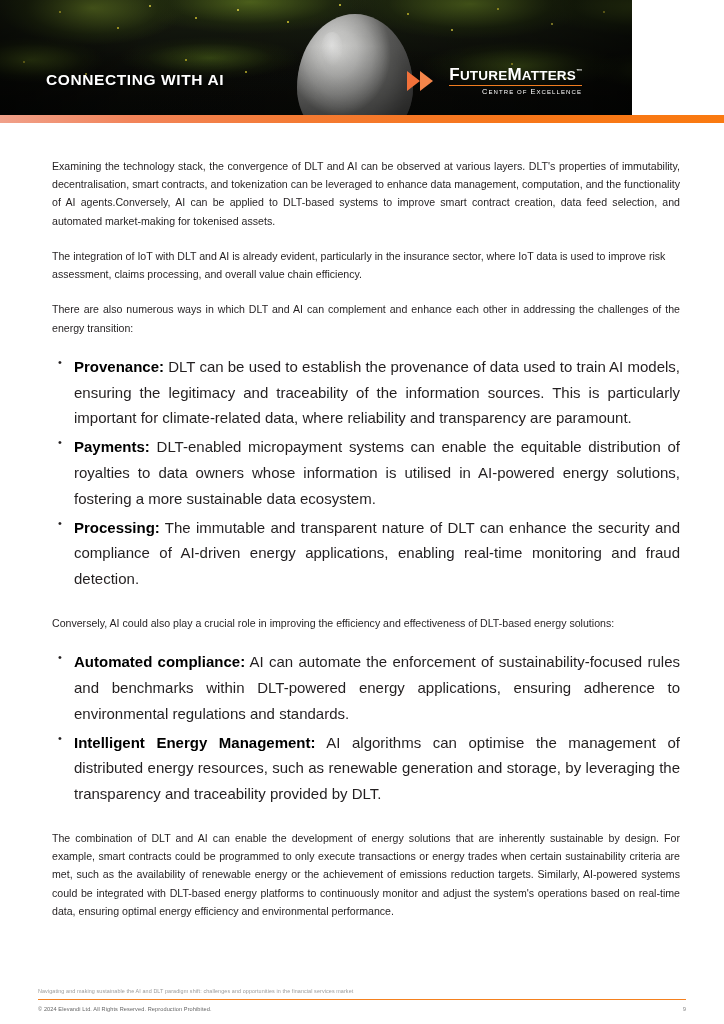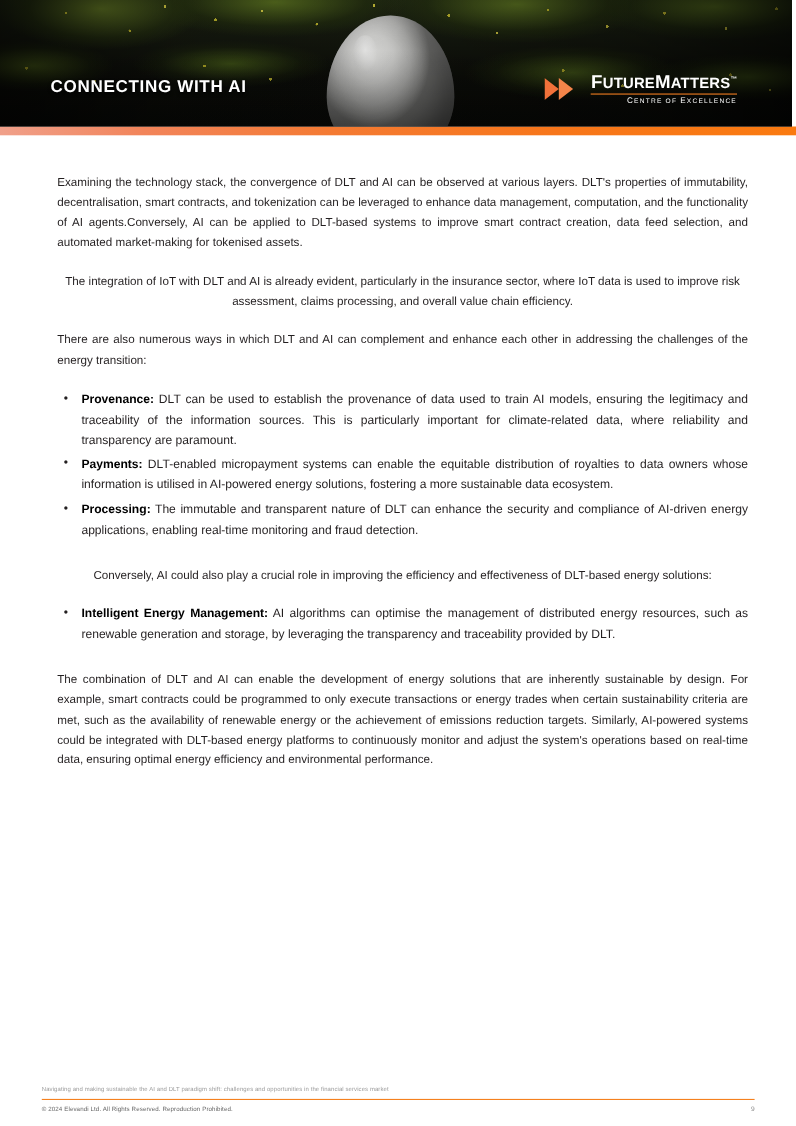--- a/index.html
+++ b/index.html
@@ -16,21 +16,21 @@
     position: relative;
     width: 724px;
     height: 1024px;
     background: #ffffff;
     overflow: hidden;
   }
 
   
   .hero {
     position: relative;
-    width: 720px;
+    width: 632px;
     height: 115px;
     overflow: hidden;
     background: #0a0a08;
   }
   .hero-photo {
     position: absolute;
     inset: 0;
     background:
       radial-gradient(ellipse 120px 48px at 92px 8px, rgba(92,112,34,0.95) 0%, rgba(40,52,16,0.6) 55%, rgba(12,14,8,0) 78%),
       radial-gradient(ellipse 150px 40px at 250px 2px, rgba(86,108,30,0.92) 0%, rgba(36,48,14,0.55) 55%, rgba(12,14,8,0) 80%),
@@ -154,30 +154,30 @@
   .content {
     padding: 34px 44px 0 52px;
   }
   p.body {
     margin: 0 0 17px 0;
     font-size: 10.6px;
     line-height: 1.72;
     color: #231f20;
     text-align: justify;
   }
-  p.body.nojust { text-align: center; }
+  p.body.nojust { text-align: left; }
   ul.bullets {
     margin: 0 0 16px 0;
     padding: 0 0 0 22px;
     list-style: none;
   }
   ul.bullets li {
     position: relative;
     margin: 0 0 3px 0;
-    font-size: 11px;
+    font-size: 15px;
     line-height: 1.72;
     color: #231f20;
     text-align: justify;
   }
   ul.bullets li::before {
     content: "\2022";
     position: absolute;
     left: -16px;
     top: -1px;
     font-size: 11px;
@@ -263,20 +263,21 @@
       <li><b>Provenance:</b><span> DLT can be used to establish the provenance of data used to train AI models, ensuring the legitimacy and traceability of the information sources. This is particularly important for climate-related data, where reliability and transparency are paramount.</span></li>
       <li><b>Payments:</b><span> DLT-enabled micropayment systems can enable the equitable distribution of royalties to data owners whose information is utilised in AI-powered energy solutions, fostering a more sustainable data ecosystem.</span></li>
       <li><b>Processing:</b><span> The immutable and transparent nature of DLT can enhance the security and compliance of AI-driven energy applications, enabling real-time monitoring and fraud detection.</span></li>
     </ul>
 
     <div class="gap-sm"></div>
 
     <p class="body nojust">Conversely, AI could also play a crucial role in improving the efficiency and effectiveness of DLT-based energy solutions:</p>
 
     <ul class="bullets">
+      <li><b>Automated compliance:</b><span> AI can automate the enforcement of sustainability-focused rules and benchmarks within DLT-powered energy applications, ensuring adherence to environmental regulations and standards.</span></li>
       <li><b>Intelligent Energy Management:</b><span> AI algorithms can optimise the management of distributed energy resources, such as renewable generation and storage, by leveraging the transparency and traceability provided by DLT.</span></li>
     </ul>
 
     <div class="gap-sm"></div>
 
     <p class="body">The combination of DLT and AI can enable the development of energy solutions that are inherently sustainable by design. For example, smart contracts could be programmed to only execute transactions or energy trades when certain sustainability criteria are met, such as the availability of renewable energy or the achievement of emissions reduction targets. Similarly, AI-powered systems could be integrated with DLT-based energy platforms to continuously monitor and adjust the system's operations based on real-time data, ensuring optimal energy efficiency and environmental performance.</p>
 
   </div>
 
   <div class="footer">

